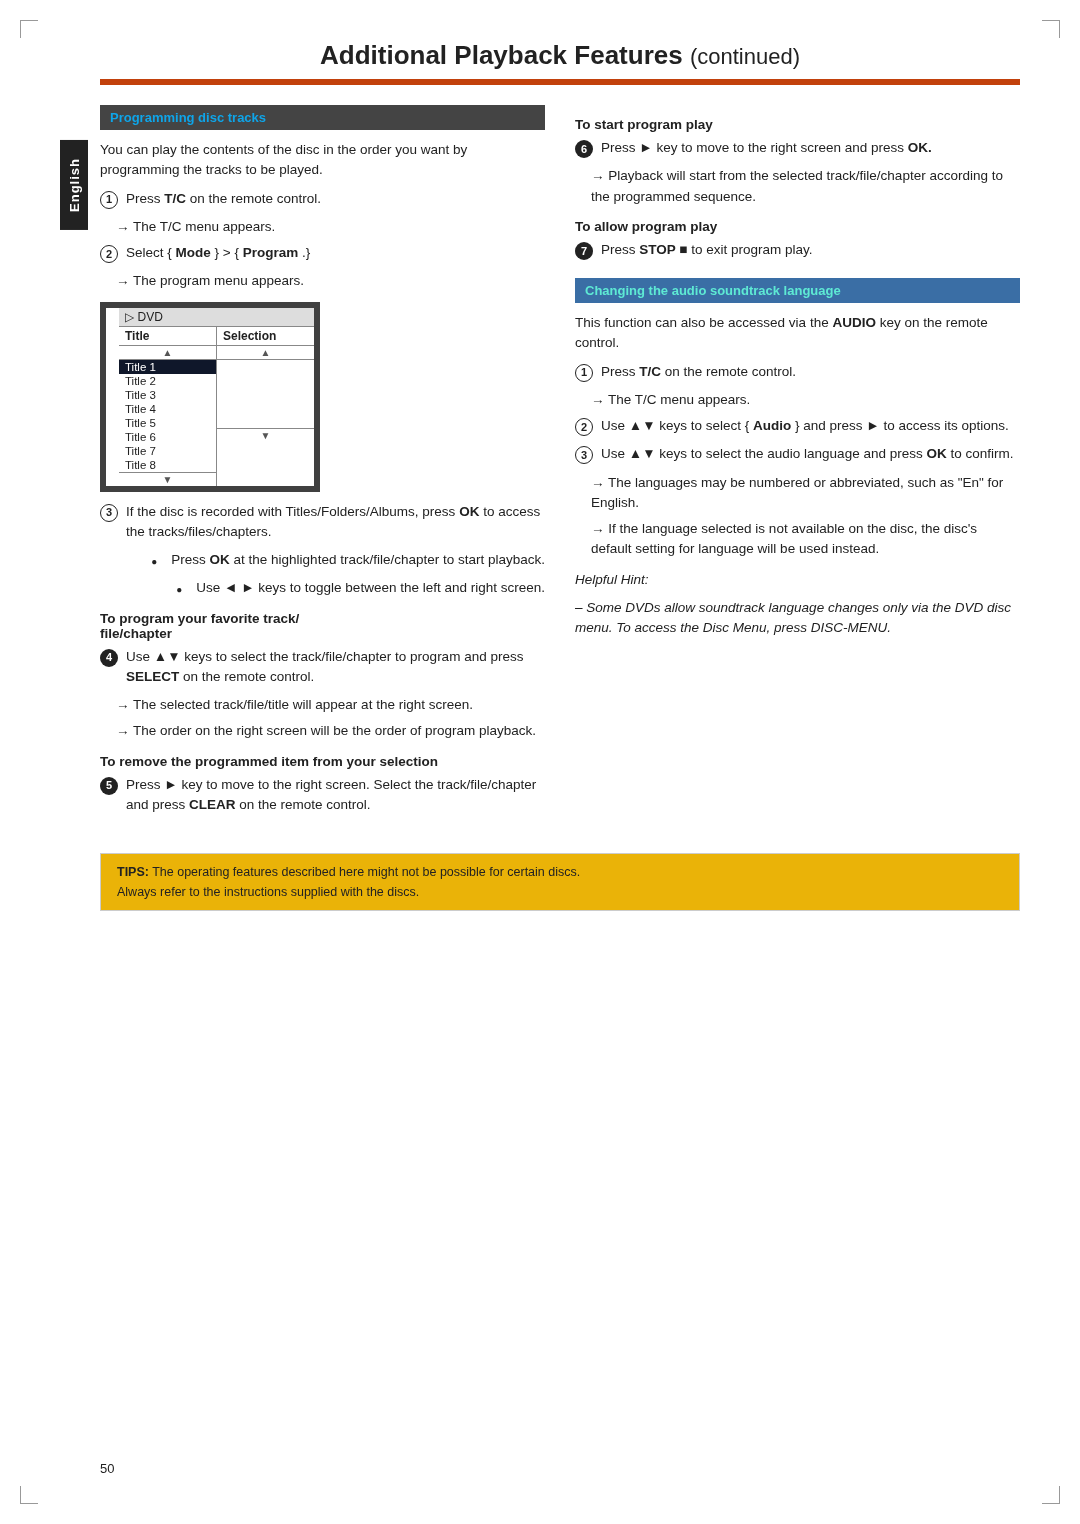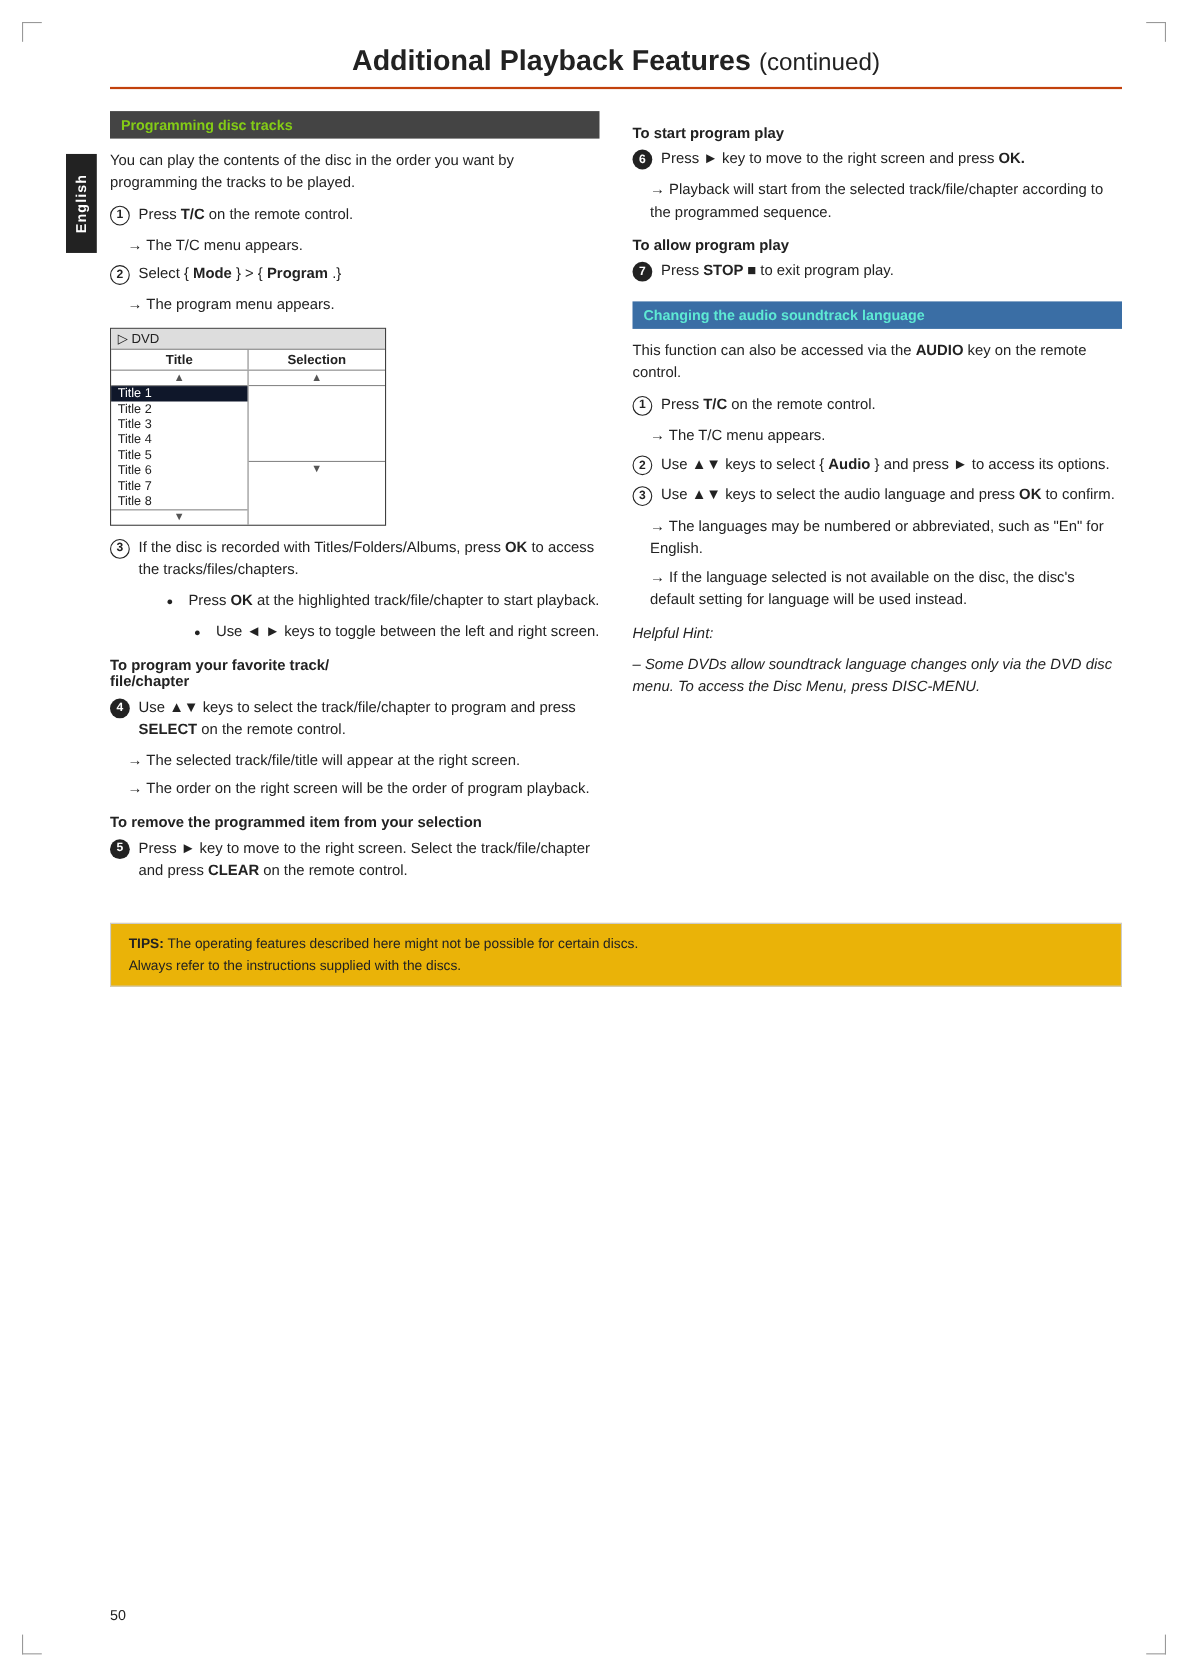--- a/index.html
+++ b/index.html
@@ -48,40 +48,40 @@
       display: flex;
       align-items: center;
       justify-content: center;
     }
 
     
     .page-title {
       text-align: center;
       font-size: 26px;
       font-weight: bold;
-      border-bottom: 2px solid #c2410c;
+      border-bottom: 6px solid #c2410c;
       padding-bottom: 8px;
       margin-bottom: 20px;
       margin-left: 40px;
     }
     .page-title span.normal { font-weight: normal; font-size: 22px; }
 
     
     .columns {
       display: flex;
       gap: 30px;
       margin-left: 40px;
     }
     .col-left { flex: 1; }
     .col-right { flex: 1; }
 
     
     .section-header {
       background: #444;
-      color: #84cc16;
+      color: #0ea5e9;
       font-weight: bold;
       font-size: 13px;
       padding: 5px 10px;
       margin-bottom: 10px;
     }
     .section-header-blue {
       background: #3a6ea5;
       color: #5eead4;
       font-weight: bold;
       font-size: 13px;
@@ -134,45 +134,45 @@
 
     
     .bullet { margin-left: 10px; margin-bottom: 8px; font-size: 13.5px; line-height: 1.5; display: flex; justify-content: flex-end; }
     .bullet::before { content: '●'; margin-right: 8px; font-size: 10px; margin-top: 4px; min-width: 12px; }
 
     
     .sub-heading { font-weight: bold; font-size: 13.5px; margin-top: 12px; margin-bottom: 6px; }
 
     
     .dvd-menu {
-      border: 1px solid #404040;
+      border: 6px solid #404040;
       margin: 10px 0 10px 0;
-      width: 251px;
+      width: 220px;
       font-size: 12px;
+      padding-left: 13px;
     }
     .dvd-menu-header {
       background: #ddd;
       padding: 2px 6px;
       font-size: 12px;
       display: flex;
       align-items: center;
       gap: 6px;
       border-bottom: 1px solid #888;
     }
     .dvd-menu-cols {
       display: flex;
       border-bottom: 1px solid #888;
     }
     .dvd-col {
       flex: 1;
       padding: 2px 6px;
       font-size: 12px;
       font-weight: bold;
       border-right: 1px solid #888;
-      text-align: center;
     }
     .dvd-col:last-child { border-right: none; }
     .dvd-body {
       display: flex;
     }
     .dvd-list {
       flex: 1;
       border-right: 1px solid #888;
       font-size: 11.5px;
       min-height: 80px;

